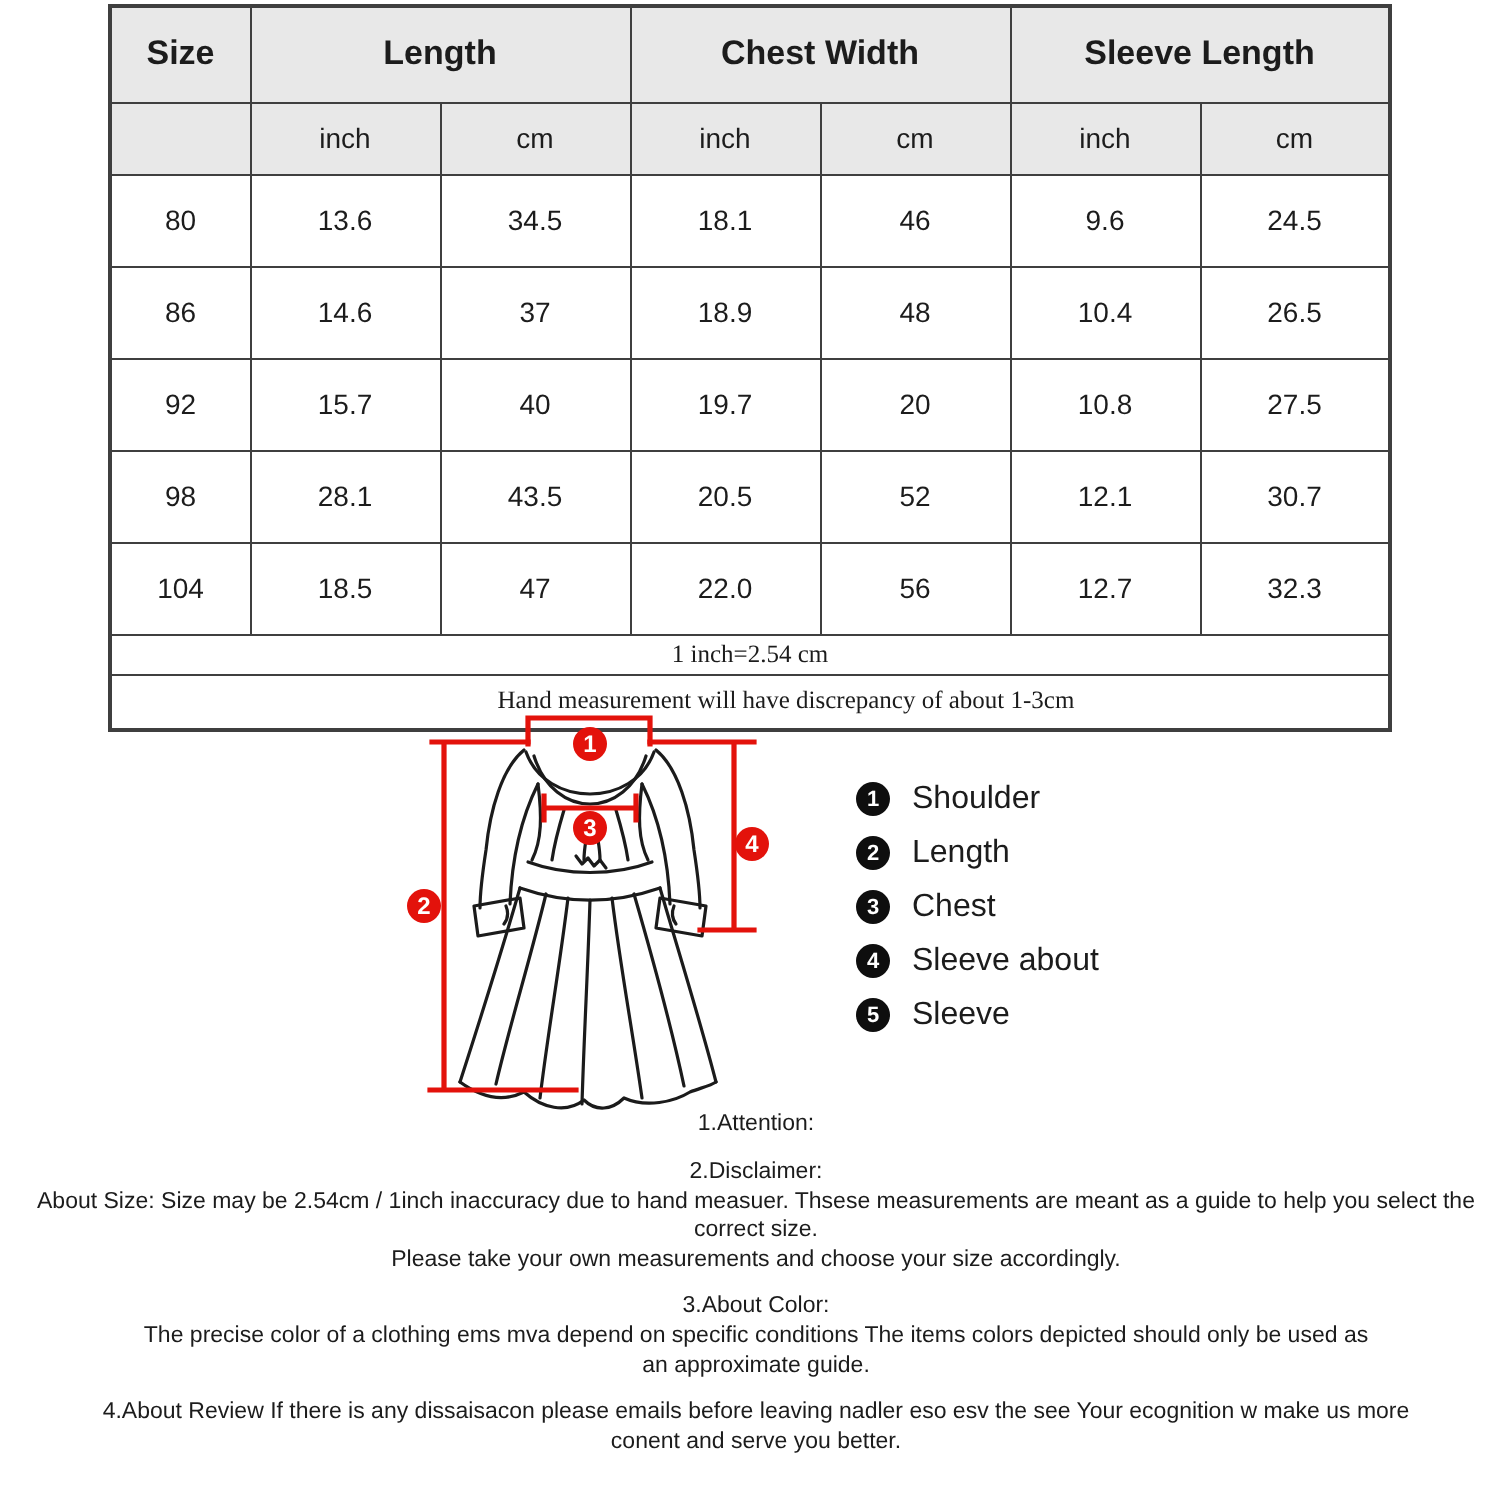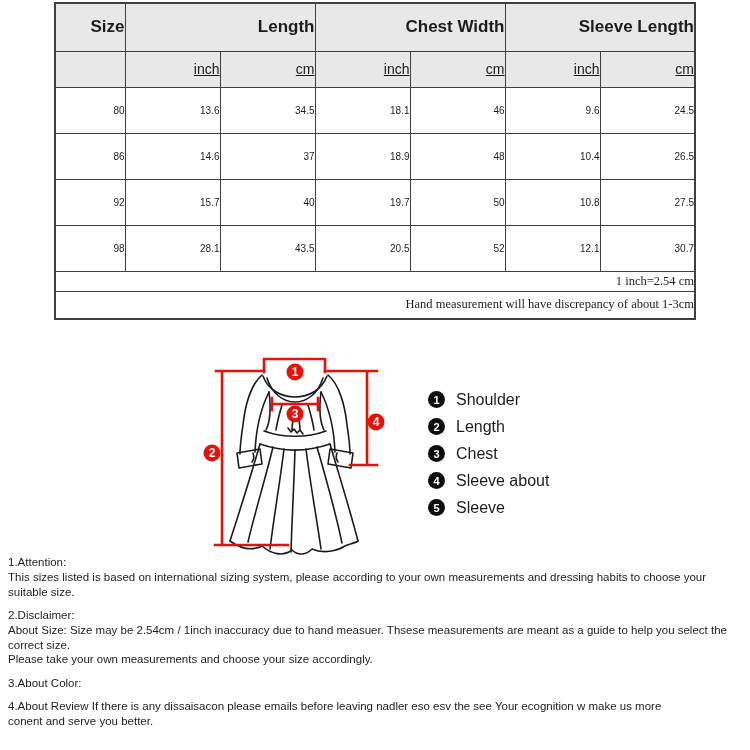--- a/index.html
+++ b/index.html
@@ -7,26 +7,26 @@
   body { position: relative; overflow: hidden; }
 
   
   .size-table {
     position: absolute; left: 54px; top: 2px;
     border-collapse: collapse; table-layout: fixed;
     border: 2px solid var(--border, #3f3f3f);
   }
   .size-table th, .size-table td {
     border: 1px solid var(--border, #3f3f3f);
-    text-align: right; vertical-align: middle;
+    text-align: center; vertical-align: middle;
     font-weight: normal;
   }
   .main-header th { height: 48px; background: var(--header-bg, #e8e8e8); font-weight: bold; font-size: 17px; }
-  .unit-header th { height: 36px; background: var(--header-bg, #e8e8e8); font-size: 14px; text-decoration: underline; }
-  .size-table tbody td { height: 46px; font-size: 10px; }
+  .unit-header th { height: 36px; background: var(--header-bg, #e8e8e8); font-size: 14px; }
+  .size-table tbody td { height: 46px; font-size: 14px; }
   .note-row { font-family: Liberation Serif, serif; font-weight: bold; font-size: 12.5px; }
   .note-row.n1 { height: 20px; }
   .note-row.n2 { height: 28px; padding-left: 36px; }
 
   
   .diagram { position: absolute; left: 185px; top: 350px; }
   .dress path { stroke: #1b1b1b; stroke-width: 1.6; fill: none; stroke-linecap: round; stroke-linejoin: round; }
   .redline { stroke: var(--accent, #e3120b); stroke-width: 2.6; fill: none; stroke-linecap: square; }
   .marker-circle { fill: var(--accent, #e3120b); }
   .marker-num { fill: #fff; font-family: "Liberation Sans", sans-serif; font-size: 12px; font-weight: bold; text-anchor: middle; }
@@ -36,21 +36,21 @@
   .legend li { display: flex; align-items: center; height: 27px; gap: 11px; }
   .legend .bullet {
     width: 17px; height: 17px; border-radius: 50%; background: #0e0e0e; color: #fff;
     display: inline-flex; align-items: center; justify-content: center;
     font-size: 11px; font-weight: bold; flex: 0 0 auto;
   }
   .legend .lbl { font-size: 16px; }
 
   
   .notes { position: absolute; left: 8px; top: 555px; width: 740px; font-size: 11.5px; line-height: 14.5px; }
-  .note { margin-bottom: 9px; }
+  .note { margin-bottom: 9px; text-align: center; }
   .note-title { margin-bottom: 0.5px; }
   .note-body { white-space: pre-line; }
 </style>
 </head>
 <body>
 
 <table class="size-table">
   <colgroup>
     <col style="width:70px">
       <col style="width:95px">
@@ -94,32 +94,41 @@
       <td>18.9</td>
       <td>48</td>
       <td>10.4</td>
       <td>26.5</td>
     </tr>
     <tr>
       <td>92</td>
       <td>15.7</td>
       <td>40</td>
       <td>19.7</td>
-      <td>50</td>
+      <td>20</td>
       <td>10.8</td>
       <td>27.5</td>
     </tr>
     <tr>
       <td>98</td>
       <td>28.1</td>
       <td>43.5</td>
       <td>20.5</td>
       <td>52</td>
       <td>12.1</td>
       <td>30.7</td>
+    </tr>
+    <tr>
+      <td>104</td>
+      <td>18.5</td>
+      <td>47</td>
+      <td>22.0</td>
+      <td>56</td>
+      <td>12.7</td>
+      <td>32.3</td>
     </tr>
   </tbody>
   <tfoot>
     <tr>
       <td colspan="7" class="note-row n1">1 inch=2.54 cm</td>
     </tr>
     <tr>
       <td colspan="7" class="note-row n2">Hand measurement will have discrepancy of about 1-3cm</td>
     </tr>
   </tfoot>
@@ -203,27 +212,28 @@
   </li>
   <li>
     <span class="bullet">5</span>
     <span class="lbl">Sleeve</span>
   </li>
 </ul>
 
 <div class="notes">
   <div class="note">
     <div class="note-title">1.Attention:</div>
-    <div class="note-body">This sizes listed is based on international sizing system, please according to your own measurements and dressing habits to choose your suitable size.</div>
   </div>
   <div class="note">
     <div class="note-title">2.Disclaimer:</div>
     <div class="note-body">About Size: Size may be 2.54cm / 1inch inaccuracy due to hand measuer. Thsese measurements are meant as a guide to help you select the correct size.
 Please take your own measurements and choose your size accordingly.</div>
   </div>
   <div class="note">
     <div class="note-title">3.About Color:</div>
+    <div class="note-body">The precise color of a clothing ems mva depend on specific conditions The items colors depicted should only be used as
+an approximate guide.</div>
   </div>
   <div class="note">
     <div class="note-body">4.About Review If there is any dissaisacon please emails before leaving nadler eso esv the see Your ecognition w make us more
 conent and serve you better.</div>
   </div>
 </div>
 
 </body></html>

